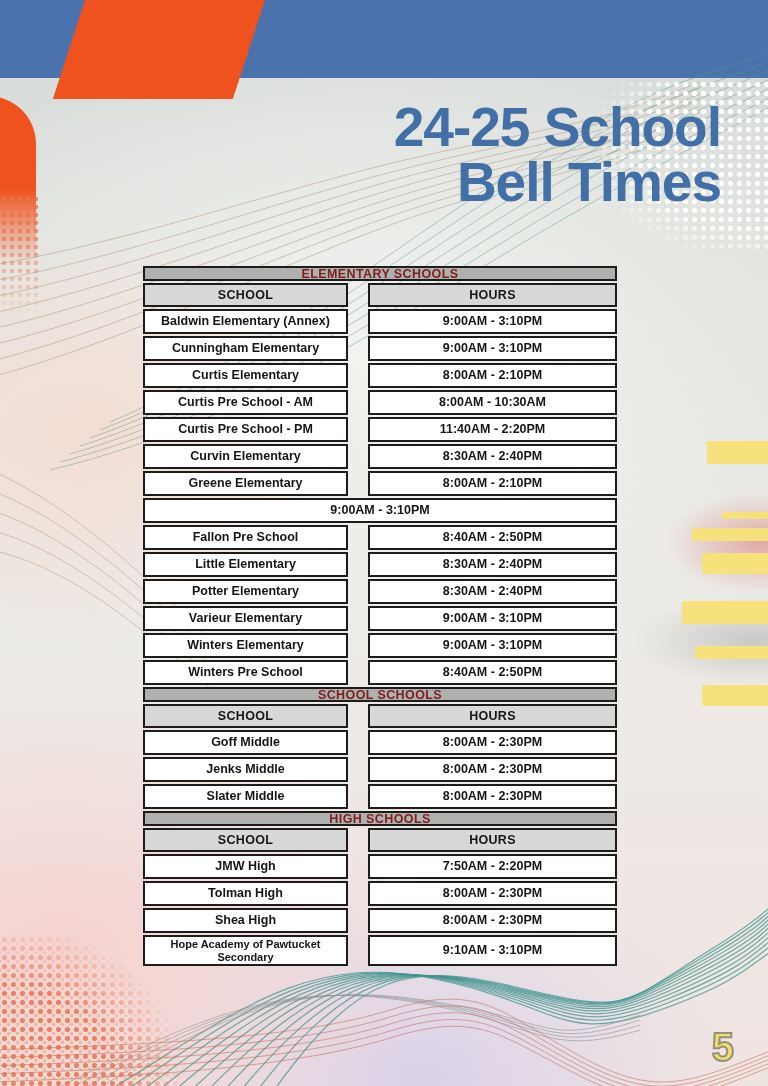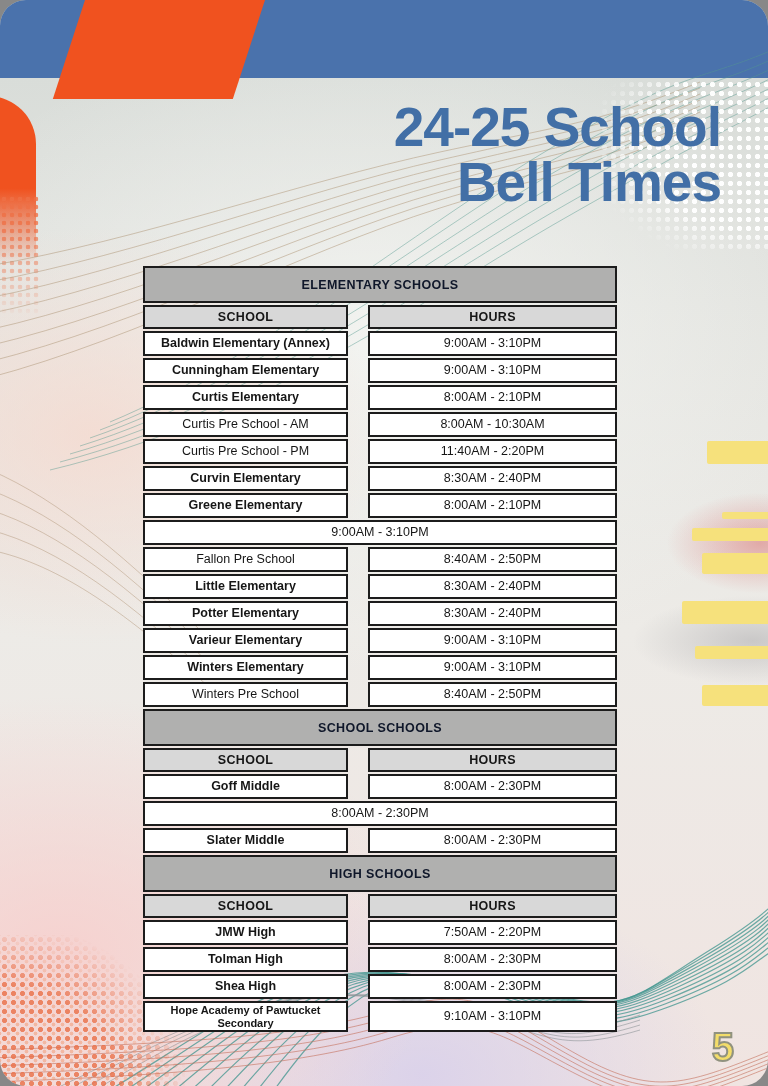--- a/index.html
+++ b/index.html
@@ -7,21 +7,20 @@
     position:relative;width:768px;height:1086px;overflow:hidden;
     font-family:"Liberation Sans",sans-serif;
     background:
       radial-gradient(ellipse 130px 70px at 99% 50%, rgba(214,92,92,.45), transparent 72%),
       radial-gradient(ellipse 160px 60px at 98% 59%, rgba(120,120,128,.30), transparent 75%),
       radial-gradient(ellipse 420px 300px at 12% 40%, rgba(246,216,205,.75), transparent 70%),
       radial-gradient(ellipse 520px 360px at 8% 88%, rgba(247,206,204,.85), transparent 72%),
       radial-gradient(ellipse 430px 280px at 55% 99%, rgba(214,206,236,.8), transparent 70%),
       radial-gradient(ellipse 620px 420px at 48% 32%, rgba(244,245,242,.9), transparent 78%),
       linear-gradient(180deg,#d6dbd7 0%,#e2e3df 28%,#edebe7 58%,#f0e4e1 100%);
-    border-radius: 26px;
   }
   
   .band-top{position:absolute;left:0;top:0;width:768px;height:78px;background:#4a72ac;}
   .para{position:absolute;left:85px;top:0;width:180px;height:99px;background:#f0521f;
         transform:skewX(-18deg);transform-origin:0 0;}
   .blob-left{position:absolute;left:-16px;top:96px;width:52px;height:168px;
         border-radius:0 48px 10px 0;
         background:linear-gradient(180deg,#f0521f 0%,#f0521f 55%,rgba(240,82,31,0) 100%);}
   .blob-left-dots{position:absolute;left:0;top:195px;width:40px;height:130px;
         background-image:radial-gradient(circle, rgba(238,112,70,.8) 2px, transparent 2.6px);
@@ -48,27 +47,27 @@
   .yb4{top:553px;left:702px;height:21px;}
   .yb5{top:601px;left:682px;height:23px;}
   .yb6{top:646px;left:695px;height:13px;}
   .yb7{top:685px;left:702px;height:21px;}
   
   .title{position:absolute;top:100px;right:47px;margin:0;text-align:right;
         color:#426fa6;font-weight:bold;font-size:55px;line-height:1.0;letter-spacing:-1px;}
   .title span{display:block;}
   
   .bell-table{position:absolute;left:143px;top:266px;width:474px;}
-  .sec-header{box-sizing:border-box;height:37px;margin-bottom:2px;background:#b0b0af;
+  .sec-header{box-sizing:border-box;height:15px;margin-bottom:2px;background:#b0b0af;
         border:2px solid #1c1c1c;display:flex;align-items:center;justify-content:center;
-        font-weight:bold;font-size:12.5px;letter-spacing:.4px;color:#0f172a;}
+        font-weight:bold;font-size:12.5px;letter-spacing:.4px;color:#7f1d1d;}
   .trow{display:flex;gap:20px;margin-bottom:2px;}
   .cell{box-sizing:border-box;border:2px solid #1c1c1c;background:#fff;min-height:25px;
         display:flex;align-items:center;justify-content:center;text-align:center;
-        font-size:12.5px;color:#161616;padding:1px 4px;line-height:1.15;}
+        font-size:12.5px;color:#161616;padding:1px 4px;line-height:1.15;font-weight:bold;}
   .cell.school{width:205px;flex:none;}
   .cell.hours{flex:1;}
   .header-row .cell{background:#d8d8d8;font-weight:bold;min-height:24px;letter-spacing:.3px;}
   .cell.bold{font-weight:bold;}
   .cell.small{font-size:11px;font-weight:bold;line-height:1.15;}
   
   .page-number{position:absolute;right:34px;bottom:16px;font-size:40px;font-weight:bold;
         color:#f3dd6a;-webkit-text-stroke:2px #90927f;
         text-shadow:0 0 1px #90927f;}
 </style>
@@ -207,20 +206,21 @@
       <div class="sec-header">SCHOOL SCHOOLS</div>
       <div class="trow header-row">
         <div class="cell school">SCHOOL</div>
         <div class="cell hours">HOURS</div>
       </div>
       <div class="trow">
         <div class="cell school bold">Goff Middle</div>
         <div class="cell hours">8:00AM - 2:30PM</div>
       </div>
       <div class="trow">
+        <div class="cell school bold">Jenks Middle</div>
         <div class="cell hours">8:00AM - 2:30PM</div>
       </div>
       <div class="trow">
         <div class="cell school bold">Slater Middle</div>
         <div class="cell hours">8:00AM - 2:30PM</div>
       </div>
       <div class="sec-header">HIGH SCHOOLS</div>
       <div class="trow header-row">
         <div class="cell school">SCHOOL</div>
         <div class="cell hours">HOURS</div>

